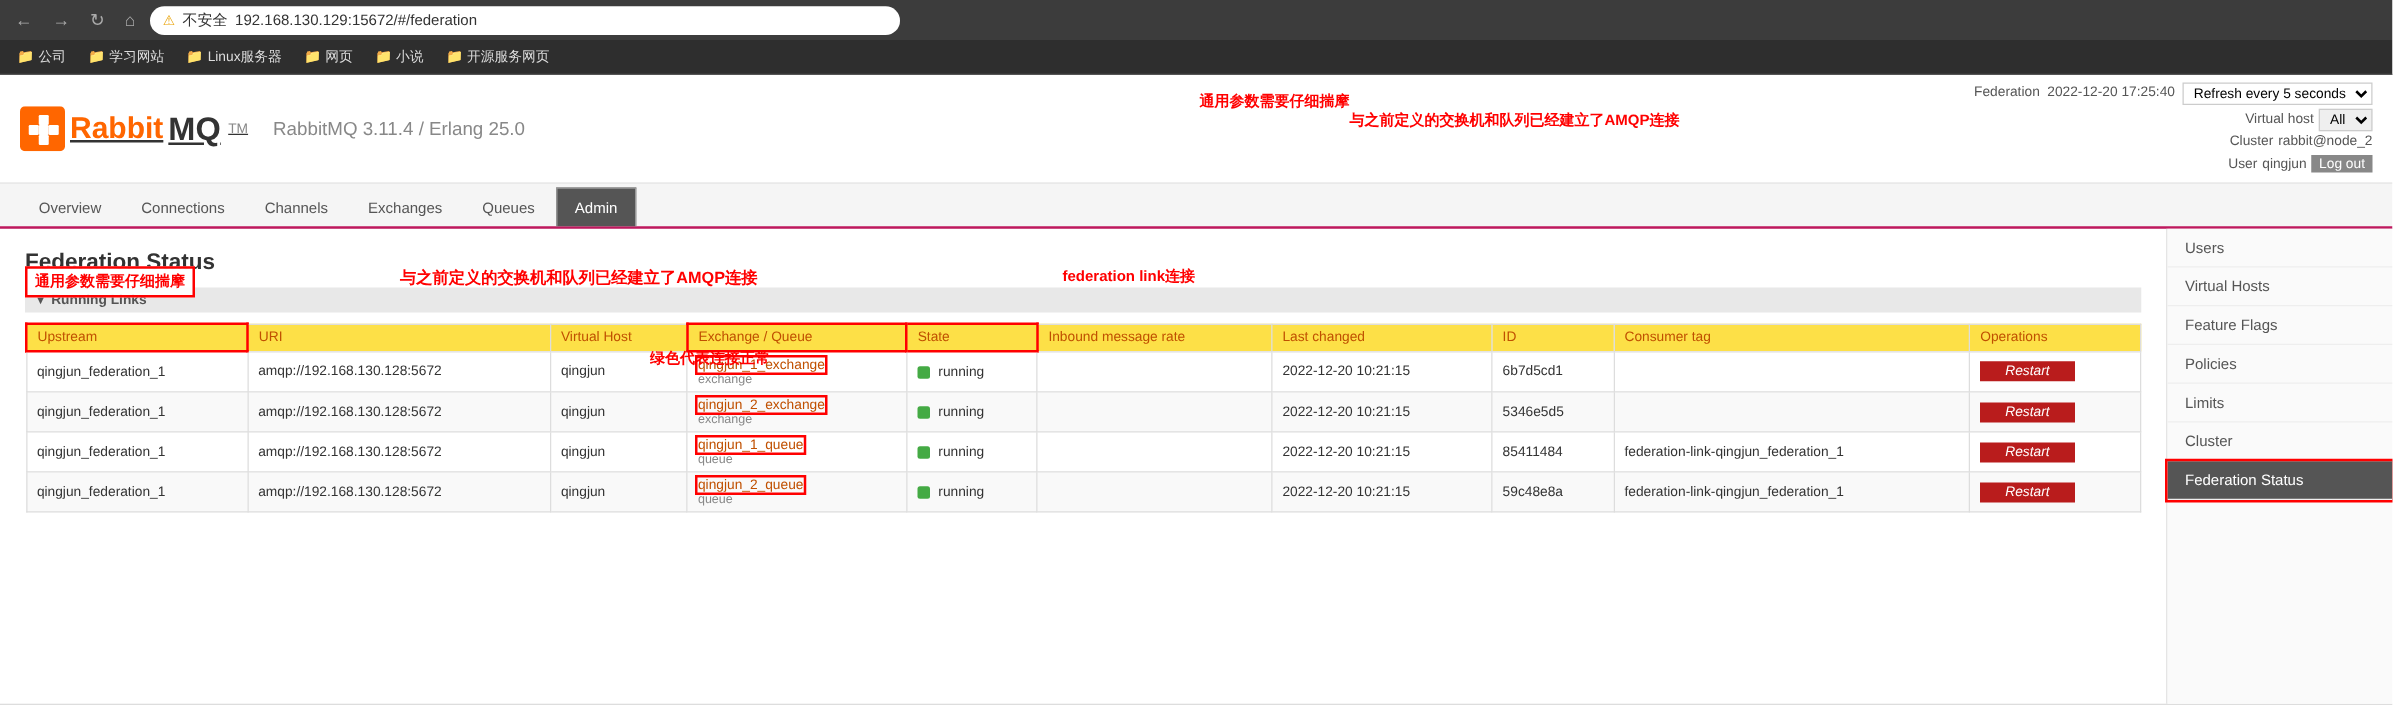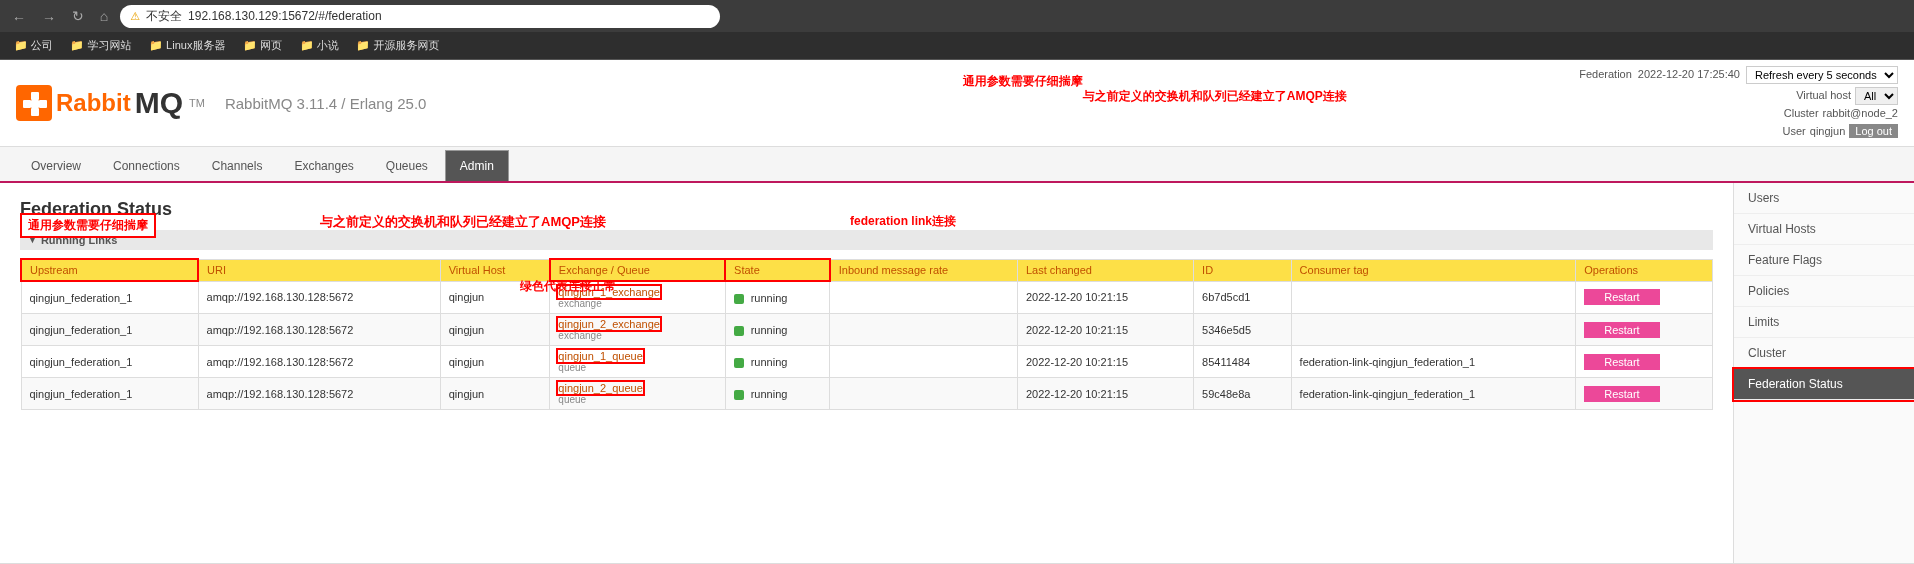--- a/index.html
+++ b/index.html
@@ -198,26 +198,27 @@
     .exchange-queue-cell .type-label {
       display: block;
       font-size: 10px;
       color: #888;
     }
     .exchange-queue-cell .name {
       font-weight: normal;
       color: #c05000;
     }
     .restart-btn {
-      background: #ec4899;
+      background: #b91c1c;
       color: #fff;
       border: none;
       padding: 2px 20px;
       font-size: 11px;
       cursor: pointer;
+      font-style: italic;
     }
 
     
     .sidebar-nav-item {
       padding: 8px 14px;
       font-size: 12px;
       color: #555;
       cursor: pointer;
       border-bottom: 1px solid #eee;
     }
@@ -289,31 +290,31 @@
     <span>小说</span>
   </span>
   <span class="bookmark-item">
     <span class="folder-icon">📁</span>
     <span>开源服务网页</span>
   </span>
 </div>
 
 <div class="app-header">
   <div class="logo-area">
-    <div style="display:flex;align-items:center;gap:4px;">
+    <div style="display:flex;align-items:center;gap:4px;text-decoration:underline;">
       <svg width="36" height="36" viewBox="0 0 36 36">
         <rect width="36" height="36" rx="4" fill="#f60"></rect>
         <rect x="15" y="7" width="8" height="8" fill="white" rx="1"></rect>
         <rect x="7" y="15" width="8" height="8" fill="white" rx="1"></rect>
         <rect x="23" y="15" width="8" height="8" fill="white" rx="1"></rect>
         <rect x="15" y="23" width="8" height="8" fill="white" rx="1"></rect>
         <rect x="15" y="15" width="8" height="8" fill="white" rx="1"></rect>
       </svg>
       <span style="font-size:24px;font-weight:bold;color:#f60;">Rabbit</span>
-      <span style="font-size:30px;font-weight:bold;color:#333;">MQ</span>
+      <span style="font-size:26px;font-weight:bold;color:#333;">MQ</span>
       <span style="font-size:11px;color:#888;margin-left:2px;">TM</span>
     </div>
     <div style="font-size:15px;color:#888;margin-left:12px;">
       <span>RabbitMQ 3.11.4</span>
       <span> / </span>
       <span>Erlang 25.0</span>
     </div>
   </div>
 
   <div style="position:relative;display:flex;flex-direction:column;align-items:center;gap:4px;">

